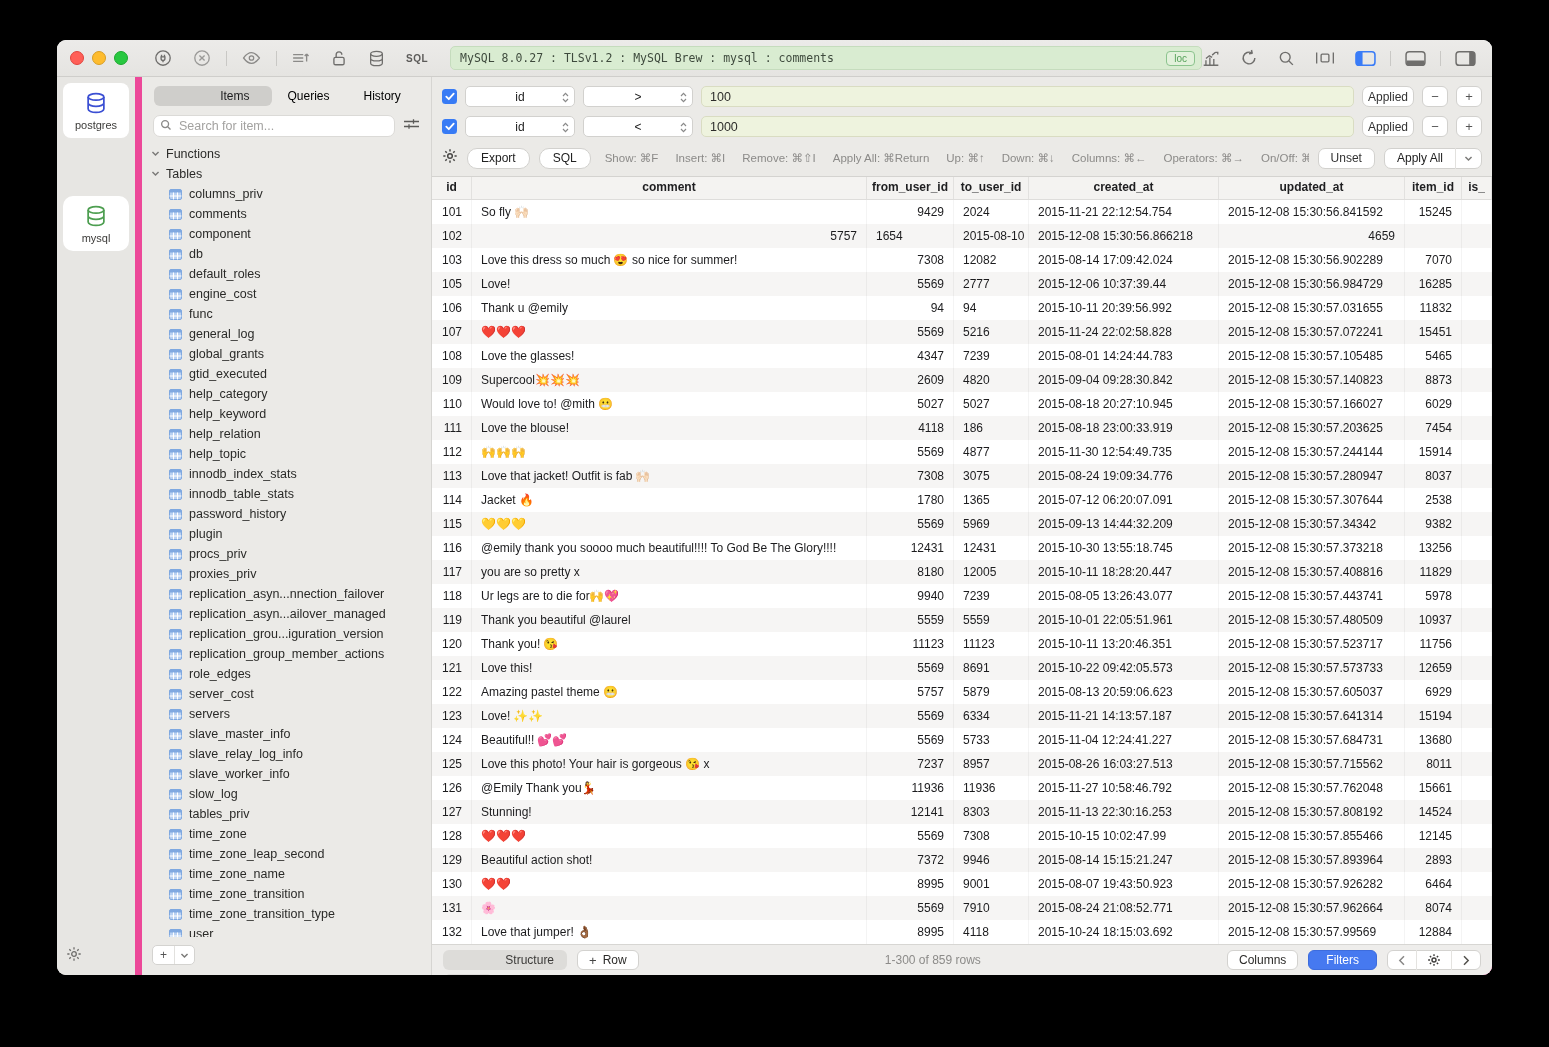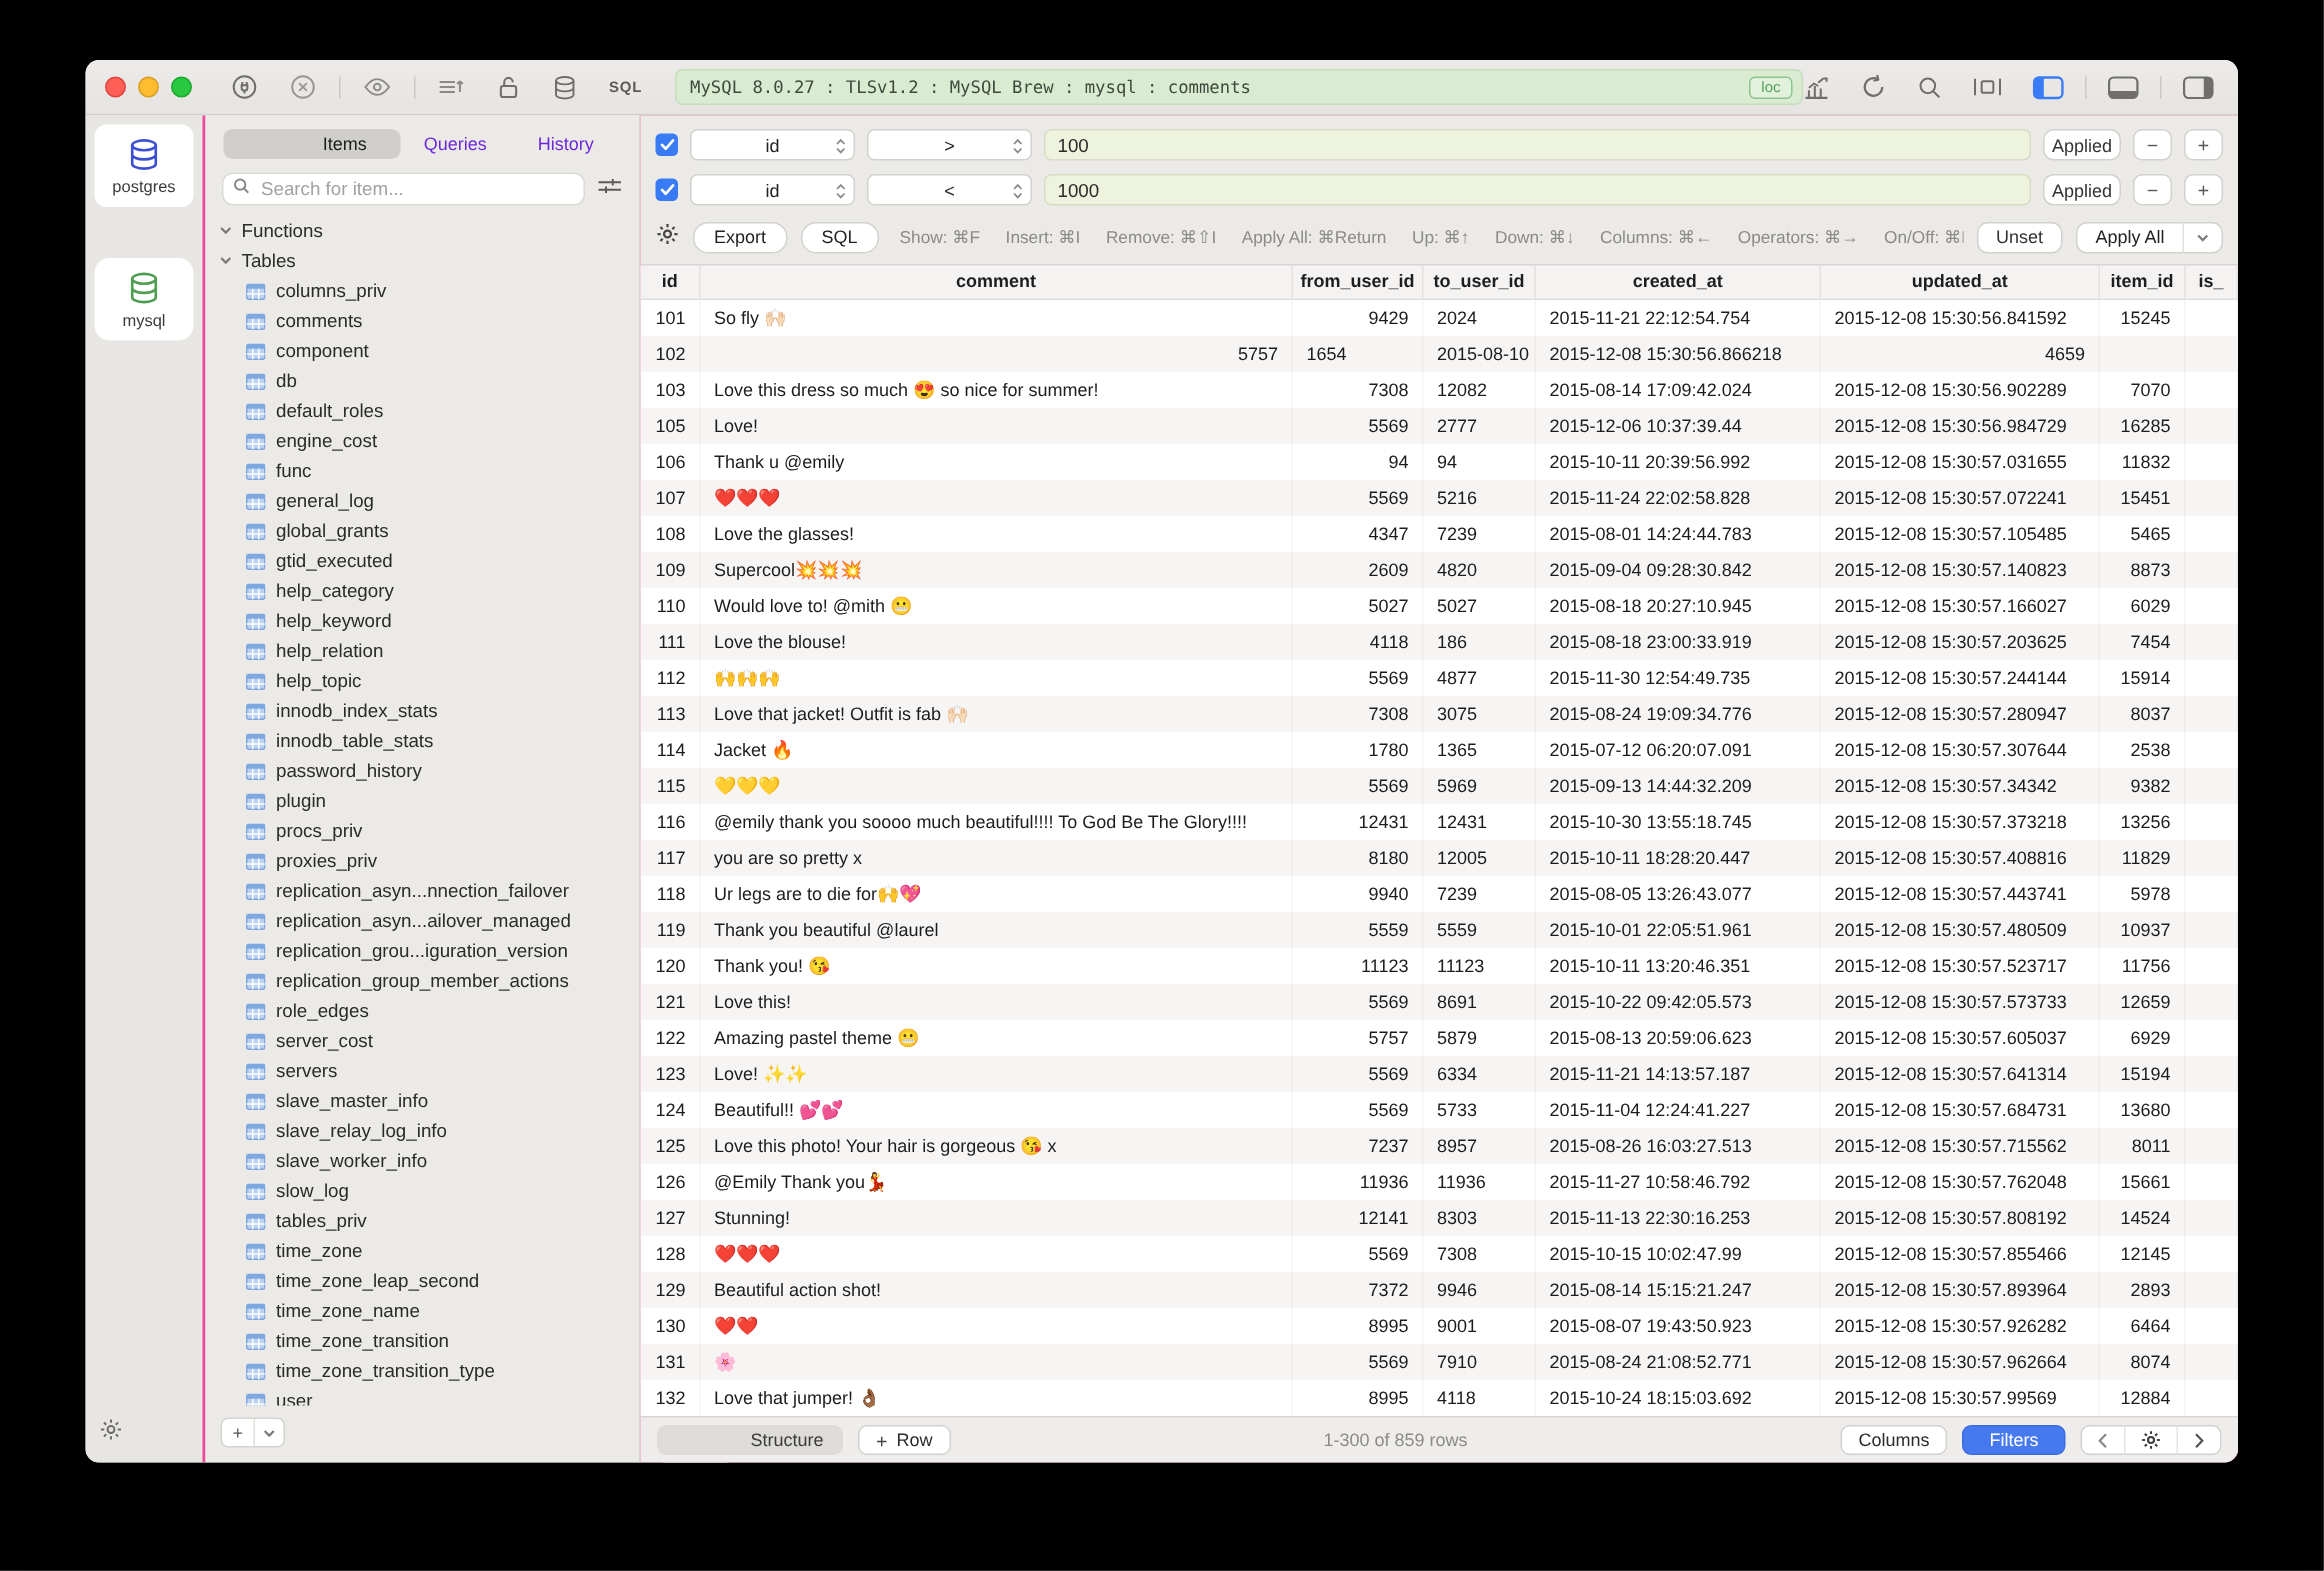--- a/index.html
+++ b/index.html
@@ -22,32 +22,32 @@
   .sql-badge{font-size:10px;font-weight:bold;letter-spacing:.5px;color:#5c5b59;}
   .title-pill{margin-left:22px;width:765px;height:24px;background:#d9ecd1;border:1px solid #c5dcbd;
               border-radius:5px;display:flex;align-items:center;padding:0 6px 0 9px;box-sizing:border-box;}
   .title-text{font-family:"DejaVu Sans Mono",monospace;font-size:11.5px;color:#3e4a3d;white-space:nowrap;
               overflow:hidden;flex:1;}
   .loc-badge{font-size:10px;color:#55a159;border:1px solid #8cc48e;border-radius:4px;
              padding:1px 7px;background:#e2f1db;}
   .tb-right{display:flex;align-items:center;gap:20px;margin-left:auto;margin-right:16px;color:#6f6e6c;}
   
   .wbody{flex:1;display:flex;min-height:0;}
-  .rail{flex:0 0 78px;background:#e7e6e3;border-right:2px solid #ec4899;display:flex;
-        flex-direction:column;align-items:stretch;}
+  .rail{flex:0 0 78px;background:#e7e6e3;border-right:7px solid #ec4899;display:flex;
+        flex-direction:column;align-items:stretch;gap:24px;}
   .conn-tile{margin:6px 6px 0 6px;background:#fff;border-radius:8px;padding:9px 0 7px;
              display:flex;flex-direction:column;align-items:center;gap:5px;cursor:default;}
   .conn-tile+.conn-tile{margin-top:34px;border-radius:10px;}
   .conn-label{font-size:11px;color:#3c3b39;}
   .rail-bottom{margin-top:auto;padding:0 0 9px 9px;}
   
   .sidebar{flex:0 0 289px;background:#ebeae7;border-right:1px solid #d6d5d2;display:flex;
            flex-direction:column;min-height:0;}
   .side-tabs{display:flex;align-items:center;margin:9px 12px 0 12px;}
-  .side-tab{flex:1;text-align:center;font-size:12px;color:#6d28d9;height:20px;line-height:20px;
+  .side-tab{flex:1;text-align:center;font-size:12px;color:#000000;height:20px;line-height:20px;
             border-radius:6px;cursor:default;}
   .side-tab.active{background:#cfcecb;color:#1c1c1e;padding-left:44px;}
   .side-search{display:flex;align-items:center;gap:8px;margin:9px 11px 0 11px;}
   .search-field{flex:1;display:flex;align-items:center;height:22px;background:#fff;
                 border:1px solid #dbdad7;border-radius:7px;padding:0 6px;box-sizing:border-box;gap:5px;}
   .search-field input{border:none;outline:none;background:transparent;flex:1;font-size:12.5px;
                       color:#333;font-family:"Liberation Sans",sans-serif;}
   .search-field input::placeholder{color:#a3a2a0;}
   .tree{flex:1;overflow:hidden;padding-top:7px;font-size:12.5px;color:#2a2a28;}
   .tree-group{display:flex;align-items:center;gap:6px;height:20px;padding-left:9px;cursor:default;}

